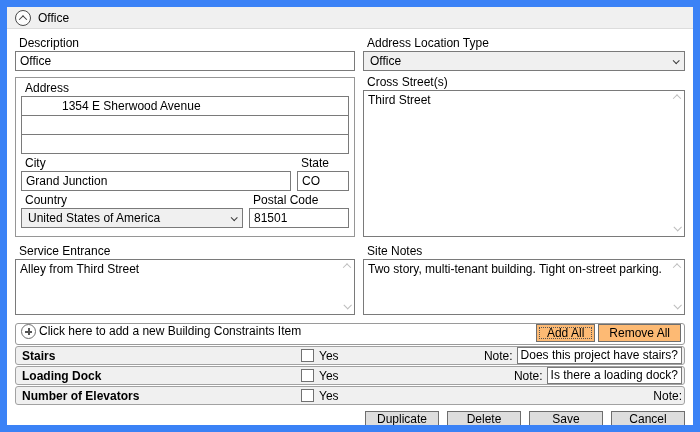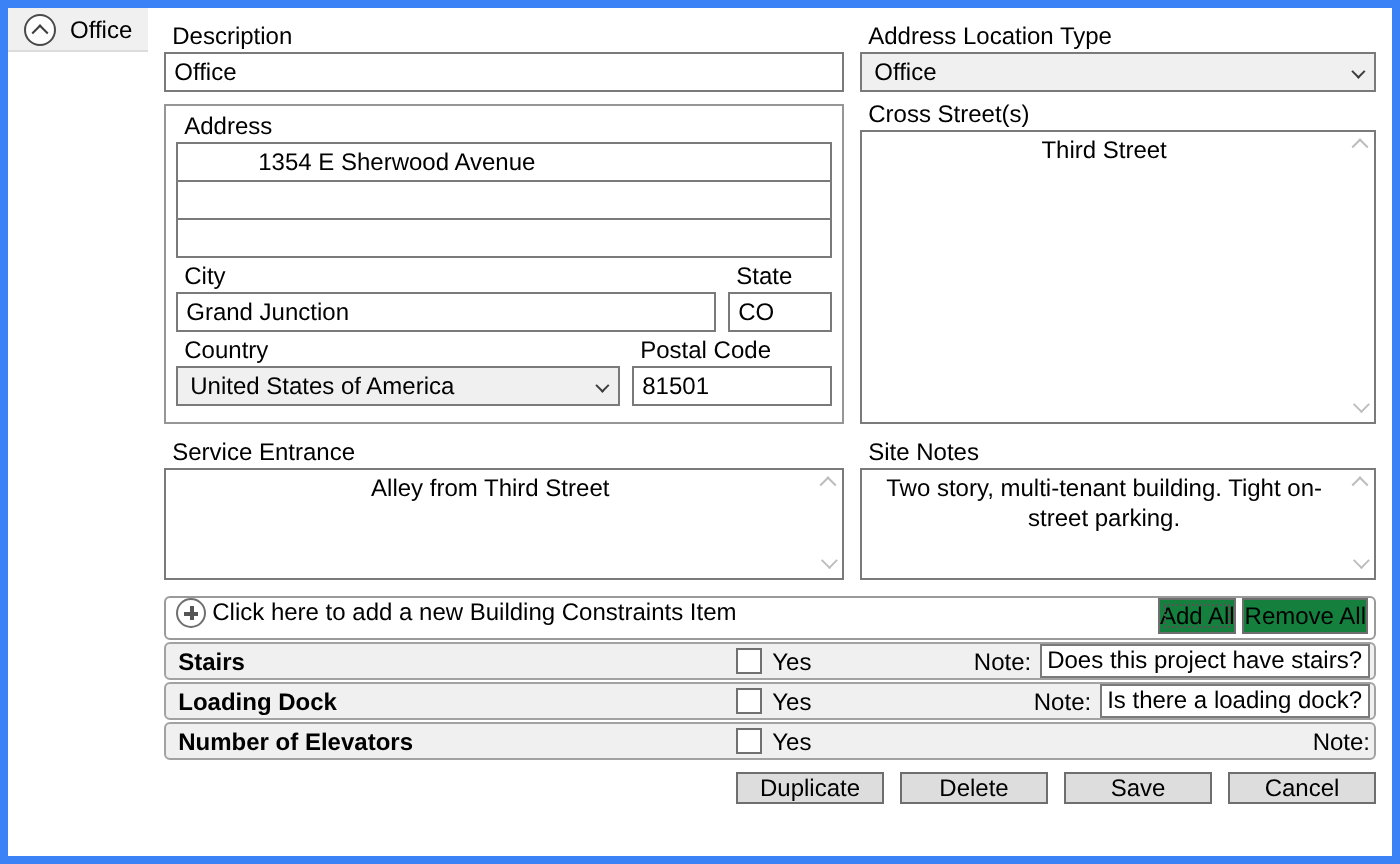--- a/index.html
+++ b/index.html
@@ -3,23 +3,23 @@
 <meta charset="utf-8">
 <style>
   * { box-sizing: border-box; margin: 0; padding: 0; }
   html,body { width:700px; height:432px; }
   body {
     font-family: "Liberation Sans", "DejaVu Sans", sans-serif;
     font-size: 12px; color: #000; background: #fff;
   }
   .window {
     width: 700px; height: 432px;
-    border: 4px solid #3b82f6;
+    border: 7px solid #3b82f6;
     background: #fff;
-    display: flex; 
+    display: flex; flex-direction: column;
     overflow: hidden;
   }
   
   .hdr {
     height: 22px; background: #f0f0f0;
     border-bottom: 1px solid #dcdcdc;
     display: flex; align-items: center; gap: 7px;
     padding: 0 8px; flex: 0 0 auto;
   }
   .circle-btn {
@@ -48,43 +48,43 @@
   }
   .combo .cval { flex: 1; }
   .grp {
     margin-top: 6px; border: 1px solid #969696; padding: 3px 5px 8px 5px;
   }
   .addr-line { margin-top: -1px; }
   .addr-line:first-of-type { margin-top: 0; padding-left: 40px; }
   .row2 { display: flex; gap: 6px; margin-top: 2px; }
   .ta {
     position: relative; border: 1px solid #7a7a7a; background: #fff;
-    padding: 2px 18px 10px 4px; line-height: 15px; overflow: hidden; text-align: center;
+    padding: 2px 18px 10px 4px; line-height: 15px; overflow: hidden;
   }
   .ta .sb-up   { position: absolute; top: 3px;    right: 4px; }
   .ta .sb-down { position: absolute; bottom: 5px; right: 4px; }
   
   .constraints { margin-top: 8px; }
   .add-row {
     height: 22px; border: 1px solid #9a9a9a; border-radius: 3px; background: #fff;
     display: flex; padding: 0 3px 0 5px; gap: 3px;
   }
   .plus-icon {
     width: 15px; height: 15px; border-radius: 50%; border: 1px solid #6f6f6f;
     position: relative; flex: 0 0 auto; background: #fff;
   }
   .plus-icon::before, .plus-icon::after {
     content: ""; position: absolute; background: #555;
   }
   .plus-icon::before { left: 3px; right: 3px; top: 6px; height: 1.5px; }
   .plus-icon::after  { top: 3px; bottom: 3px; left: 6px; width: 1.5px; }
   .add-row .spacer { flex: 1; }
   .mini-btn {
-    height: 18px; background: #15803d; border: 1px solid #6e6e6e;
-    font: inherit; padding: 0 0; color: #000;
+    height: 18px; background: #fdba74; border: 1px solid #6e6e6e;
+    font: inherit; padding: 0 10px; color: #000;
   }
   .mini-btn.focused { outline: 1px dotted #555; outline-offset: -4px; }
   .c-row {
     height: 19px; margin-top: 1px; border: 1px solid #a2a2a2; border-radius: 3px;
     background: #f0f0f0; display: flex; align-items: center; padding: 0 2px 0 6px;
   }
   .c-name { width: 279px; font-weight: bold; }
   .c-yes { display: flex; align-items: center; gap: 5px; }
   .checkbox { width: 13px; height: 13px; border: 1px solid #707070; background: #fff; }
   .c-note { margin-left: auto; display: flex; align-items: center; gap: 4px; }

